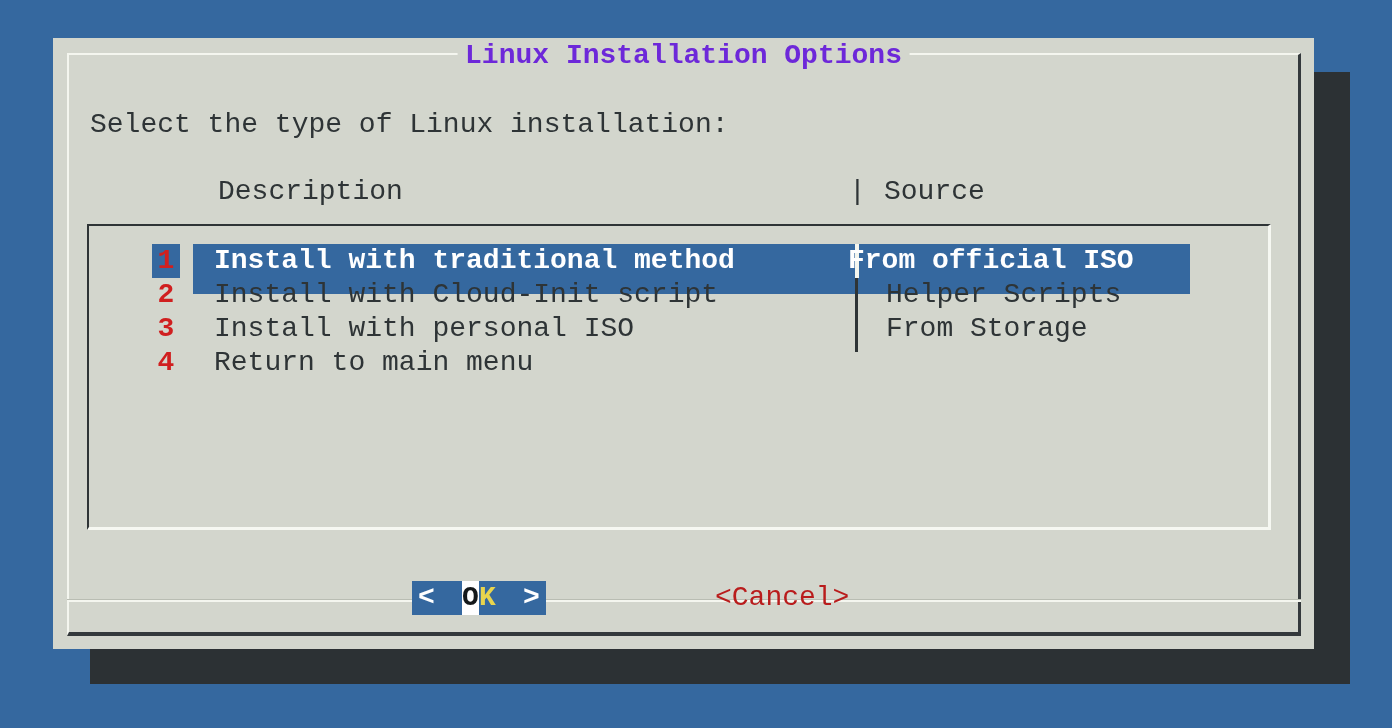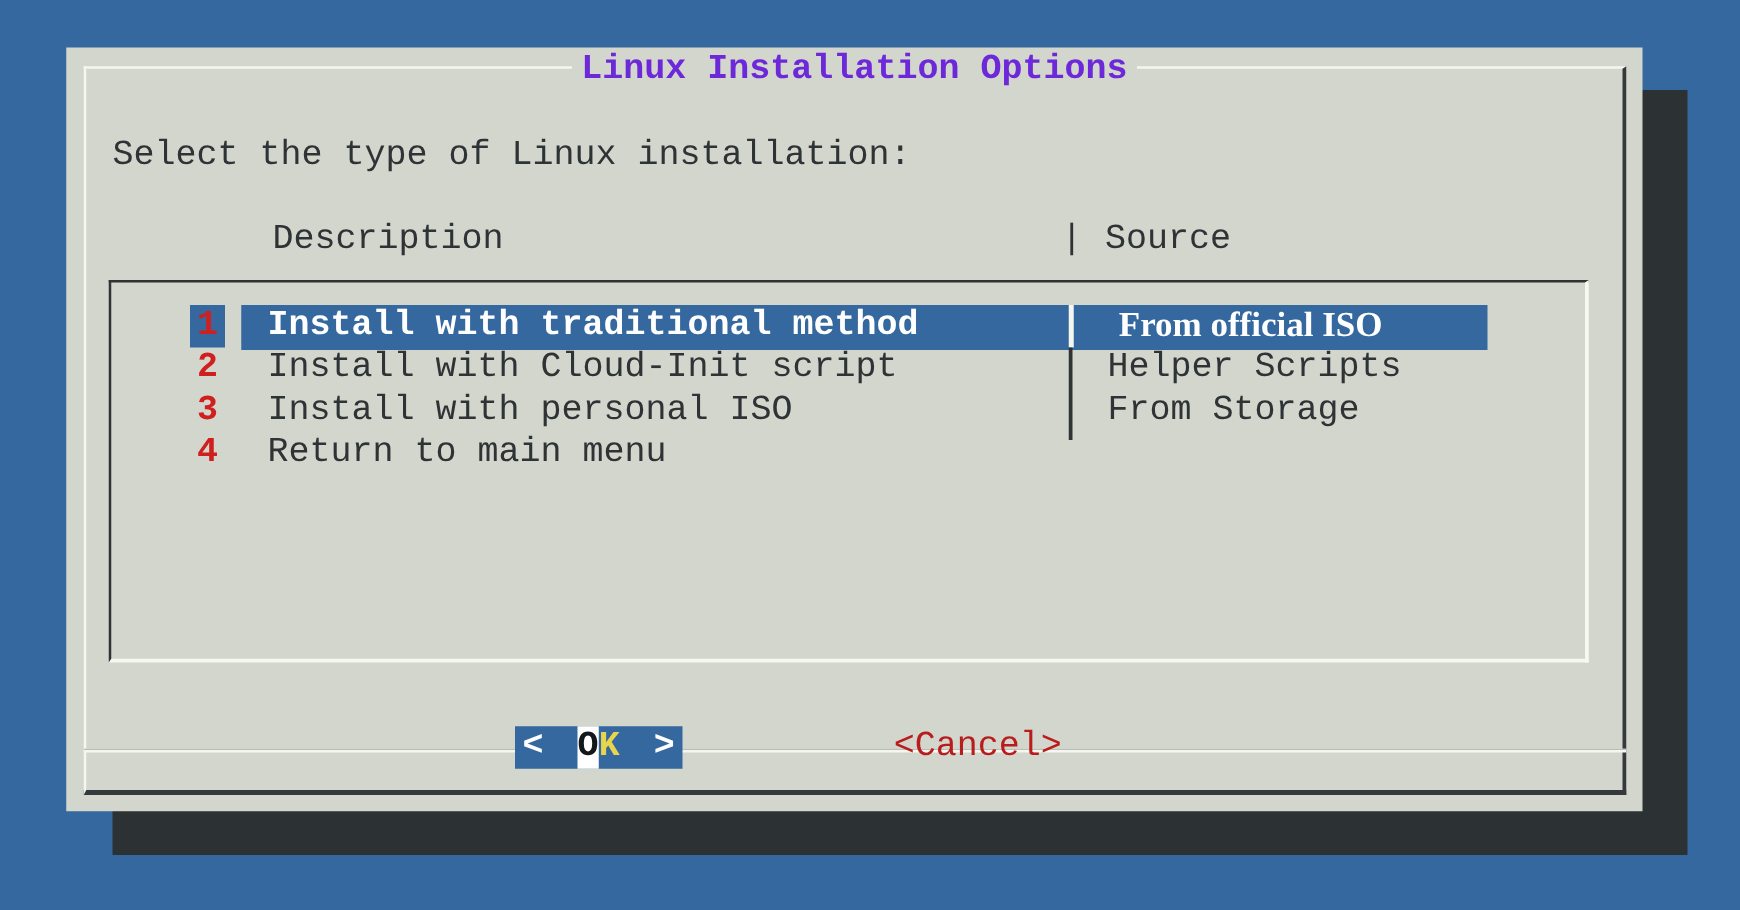--- a/index.html
+++ b/index.html
@@ -52,25 +52,25 @@
   .menu-row{position:absolute;left:0;width:100%;height:34px;}
   .row-0{top:18px;} .row-1{top:52px;} .row-2{top:86px;} .row-3{top:120px;}
   .tag-cell{
     position:absolute;left:63px;width:28px;height:34px;
     text-align:center;color:#d01f1f;font-weight:bold;
   }
   .tag-cell.sel{background:#35689f;}
   .desc-cell{position:absolute;left:125px;white-space:pre;}
   .source-cell{position:absolute;left:797px;white-space:pre;}
   .hl-bar{
-    position:absolute;left:104px;top:0;width:997px;height:36px;
+    position:absolute;left:104px;top:0;width:997px;height:50px;
     background:#35689f;color:#ffffff;font-weight:bold;
   }
   .hl-desc{position:absolute;left:21px;white-space:pre;}
-  .hl-source{position:absolute;left:702px;white-space:pre;font-family:Liberation Serif, serif;}
+  .hl-source{position:absolute;left:655px;white-space:pre;}
   .hl-pipe{
     position:absolute;left:662px;top:0;width:4px;height:34px;background:#f4f6ef;
   }
   .col-sep-line{
     position:absolute;left:766px;top:52px;width:3px;height:74px;background:#2e3436;
   }
   .btn-separator{
     position:absolute;left:14px;top:561px;width:1234px;height:3px;
     background:#f4f6ef;border-top:1px solid #b9bdb3;box-sizing:border-box;z-index:2;
   }

